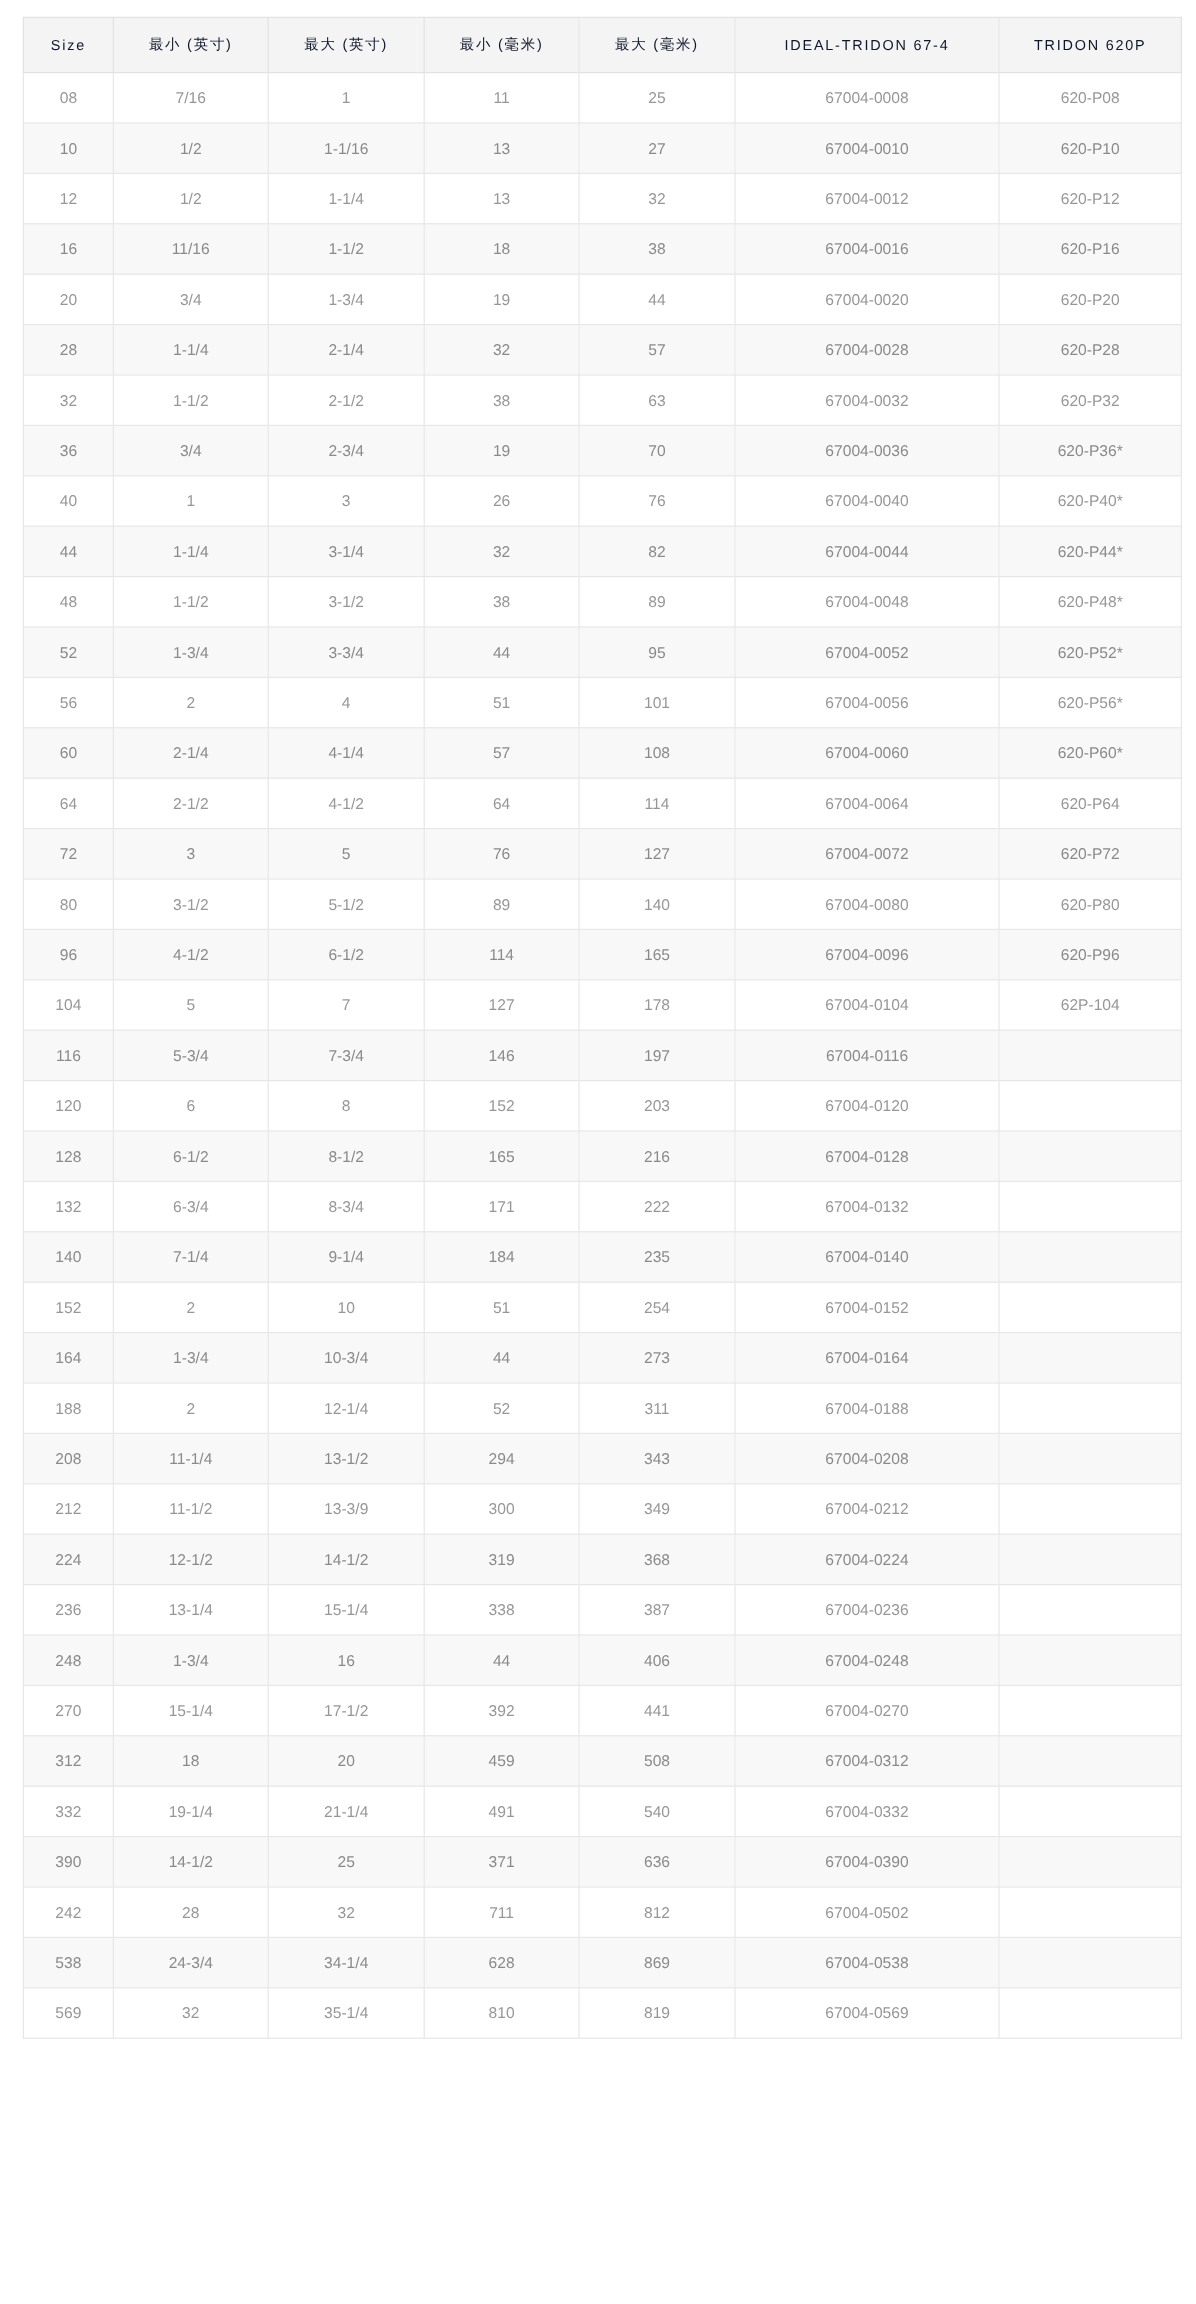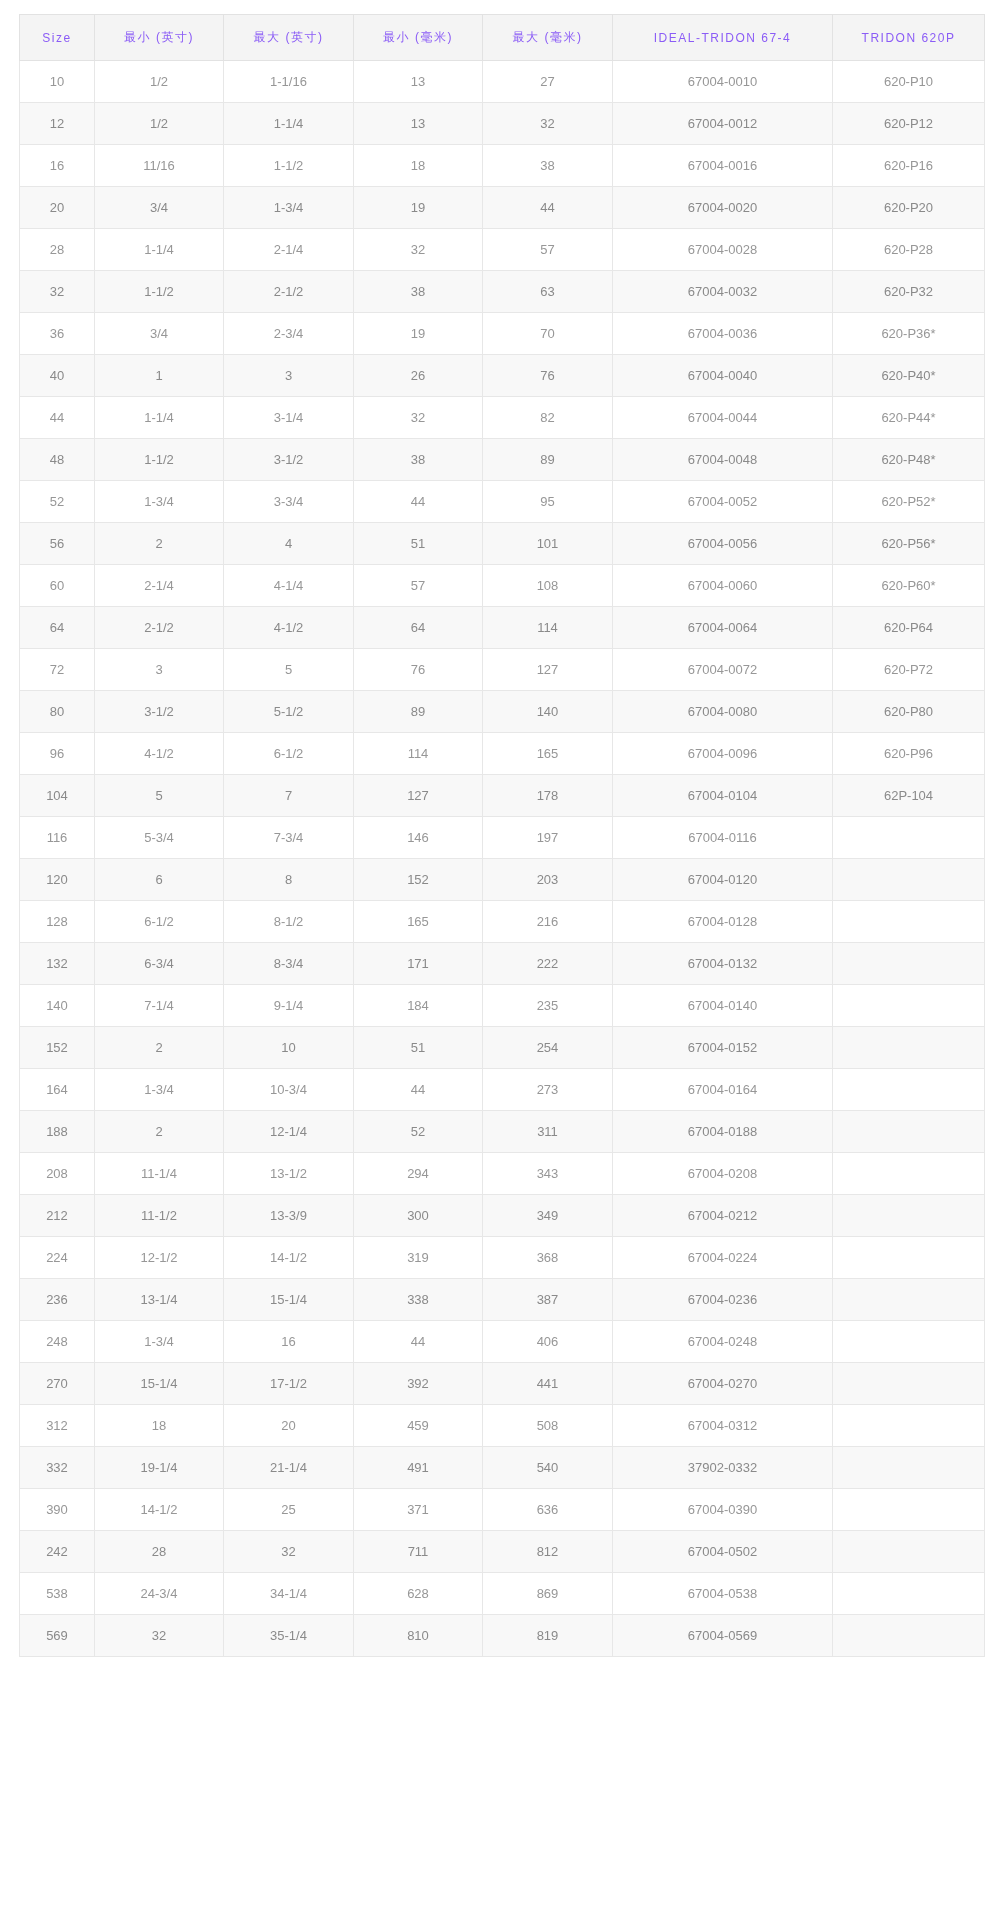--- a/index.html
+++ b/index.html
@@ -23,21 +23,21 @@
   }
   table.size-chart {
     width: 965px;
     border-collapse: collapse;
     table-layout: fixed;
     background: #ffffff;
   }
   table.size-chart th {
     height: 45px;
     background: #f4f4f4;
-    color: #8b5cf6;
+    color: #0f172a;
     font-size: 12px;
     font-weight: normal;
     letter-spacing: 1.5px;
     text-align: center;
     vertical-align: middle;
     border: 1px solid #e2e2e2;
     padding: 0 2px;
     white-space: nowrap;
     overflow: hidden;
   }
@@ -86,20 +86,29 @@
             <th>最小 (英寸)</th>
             <th>最大 (英寸)</th>
             <th>最小 (毫米)</th>
             <th>最大 (毫米)</th>
             <th>IDEAL-TRIDON 67-4</th>
             <th>TRIDON 620P</th>
           </tr>
       </thead>
       <tbody>
           <tr>
+            <td>08</td>
+            <td>7/16</td>
+            <td>1</td>
+            <td>11</td>
+            <td>25</td>
+            <td>67004-0008</td>
+            <td>620-P08</td>
+          </tr>
+          <tr>
             <td>10</td>
             <td>1/2</td>
             <td>1-1/16</td>
             <td>13</td>
             <td>27</td>
             <td>67004-0010</td>
             <td>620-P10</td>
           </tr>
           <tr>
             <td>12</td>
@@ -388,21 +397,21 @@
             <td>508</td>
             <td>67004-0312</td>
             <td></td>
           </tr>
           <tr>
             <td>332</td>
             <td>19-1/4</td>
             <td>21-1/4</td>
             <td>491</td>
             <td>540</td>
-            <td>37902-0332</td>
+            <td>67004-0332</td>
             <td></td>
           </tr>
           <tr>
             <td>390</td>
             <td>14-1/2</td>
             <td>25</td>
             <td>371</td>
             <td>636</td>
             <td>67004-0390</td>
             <td></td>

